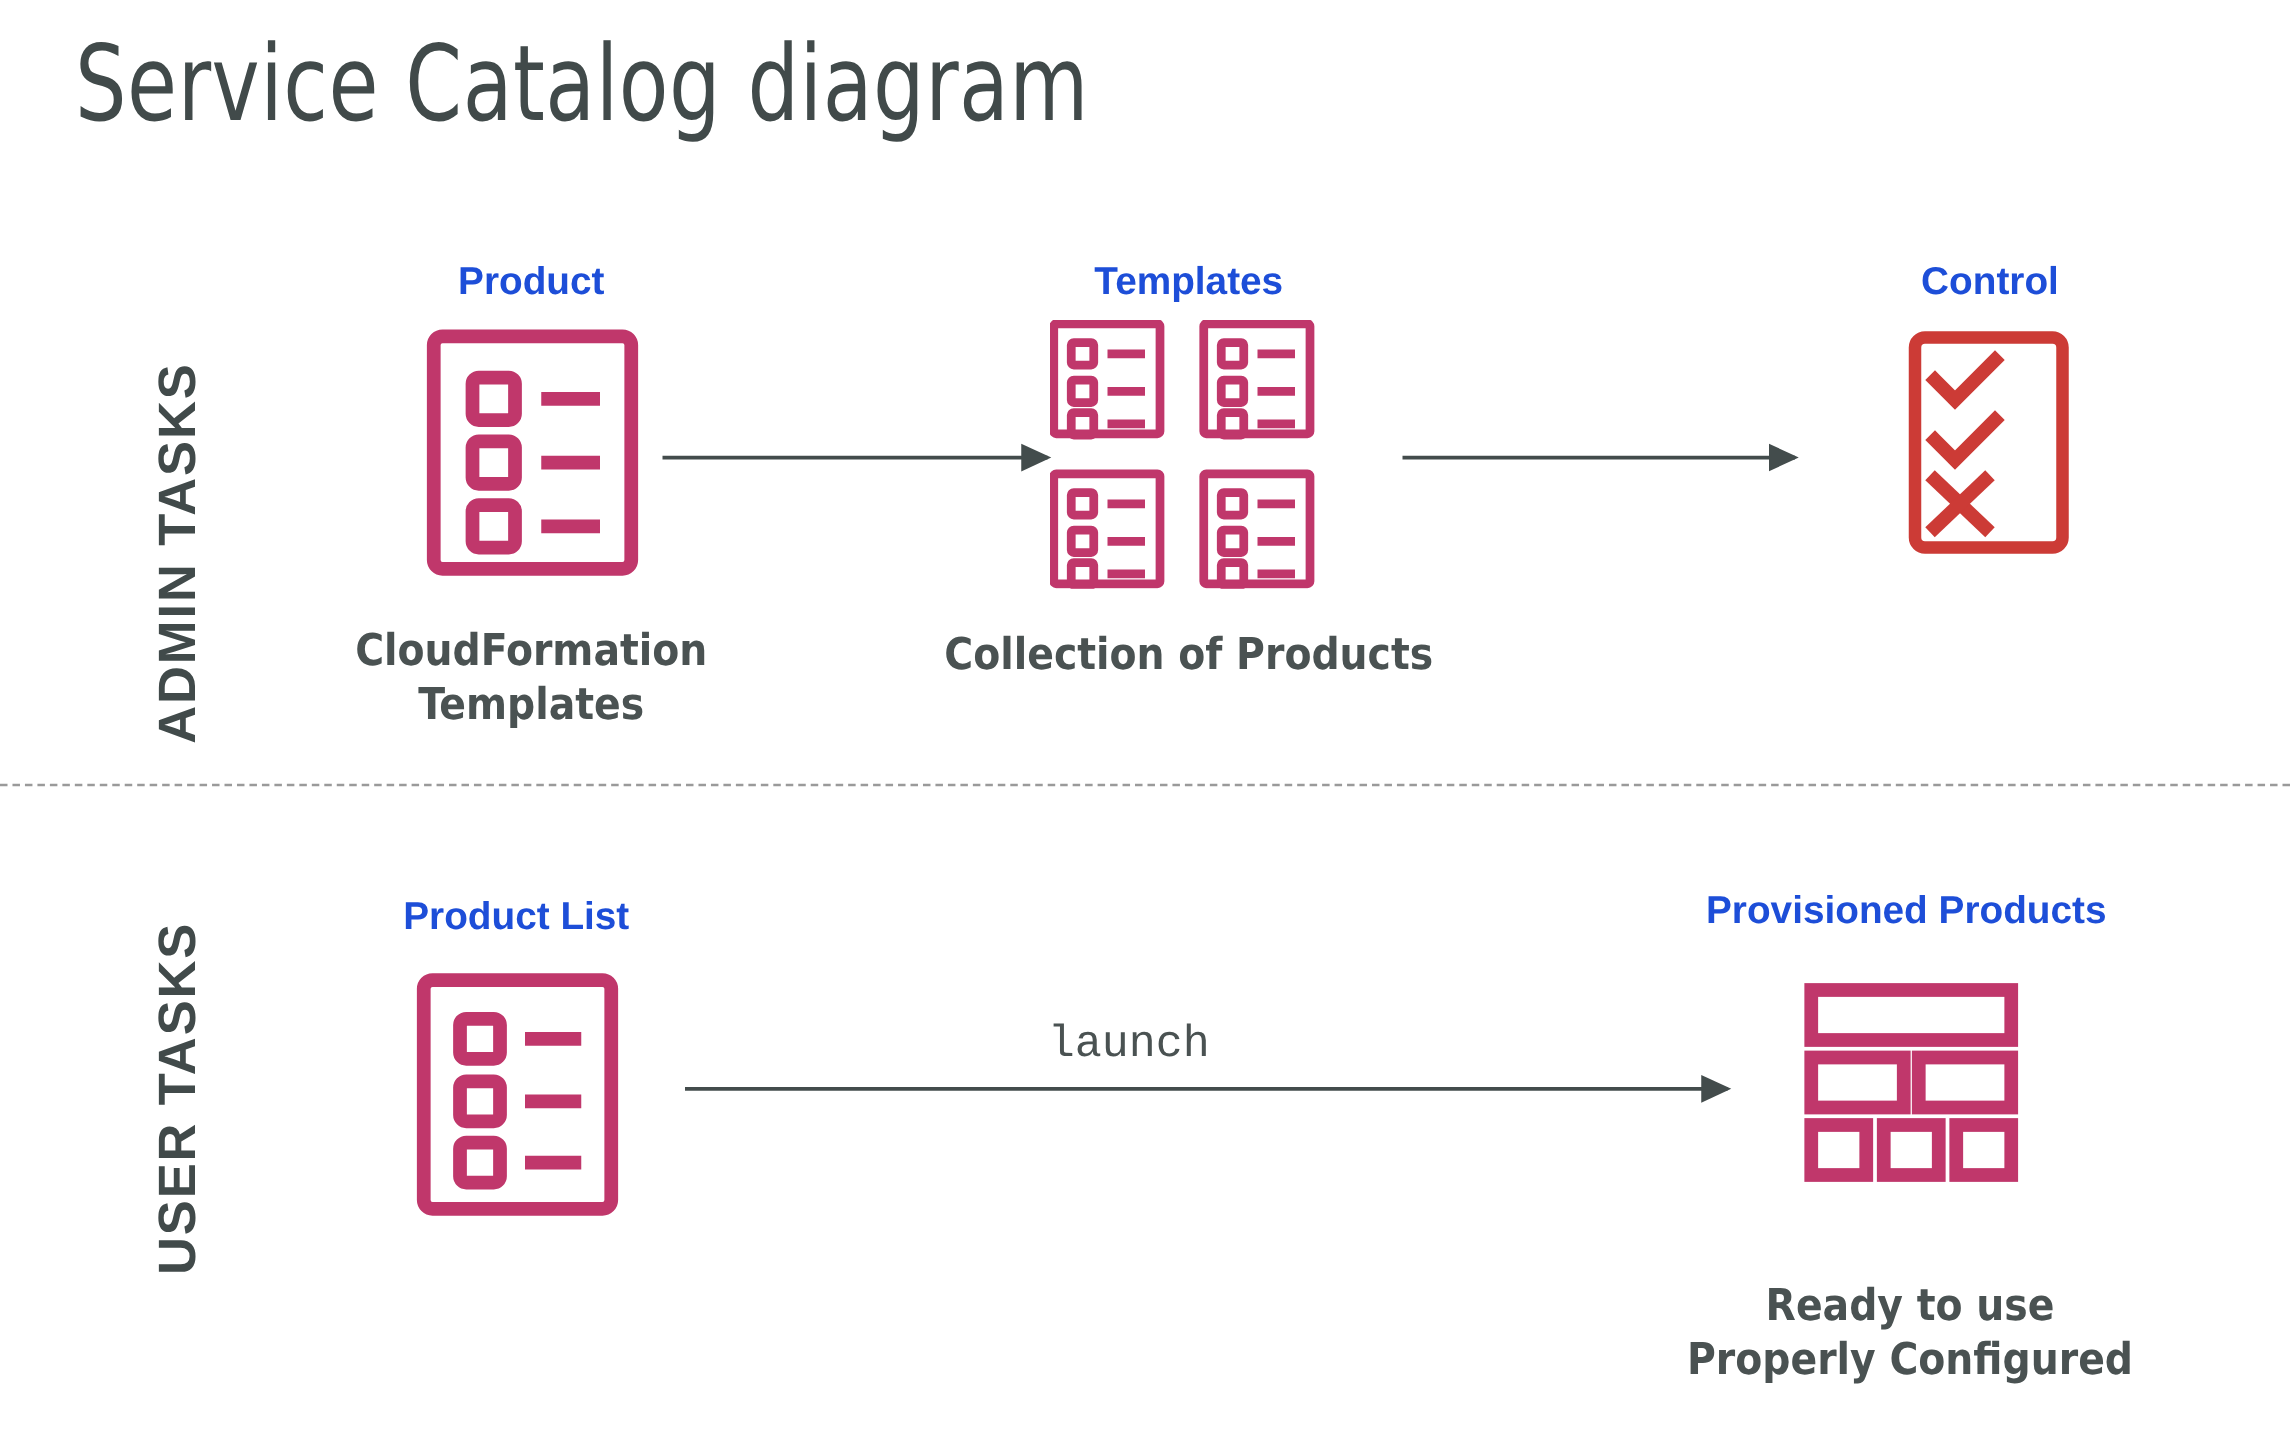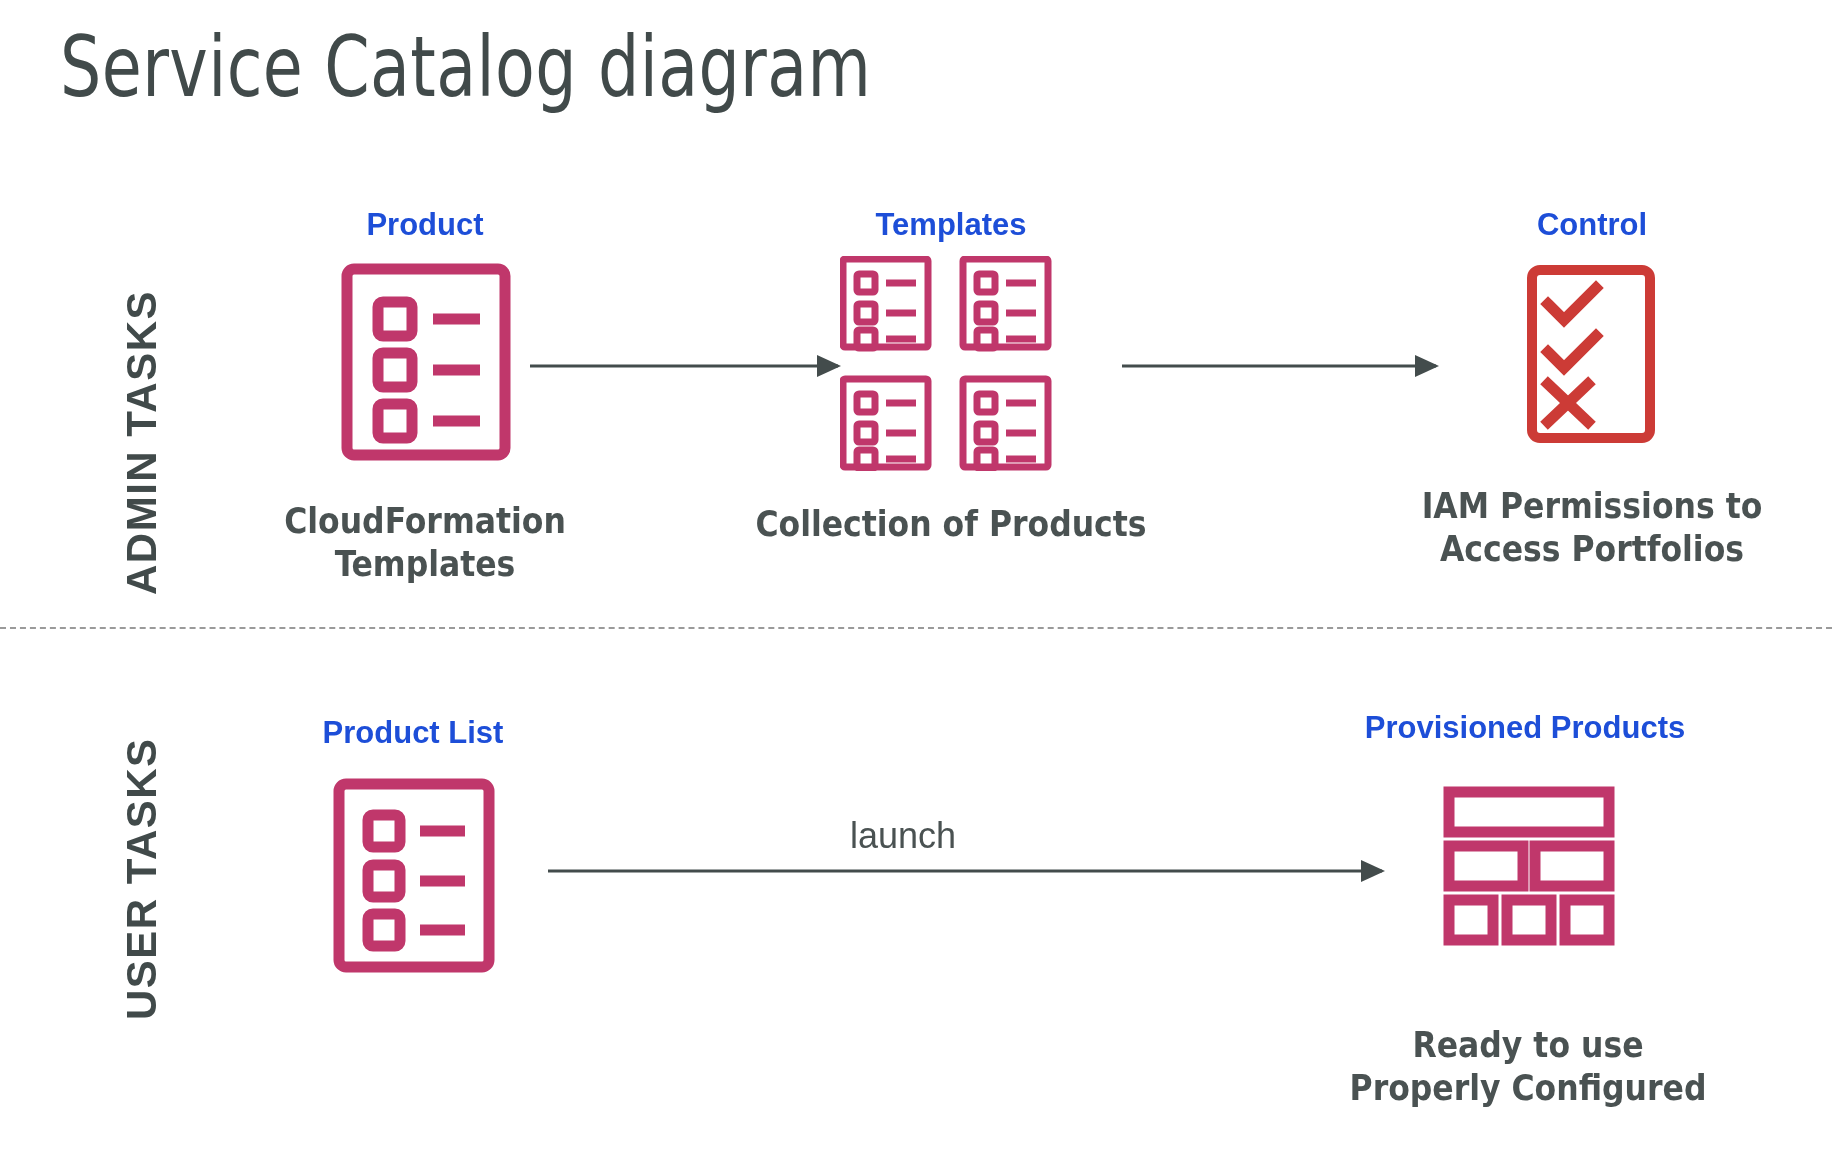--- a/index.html
+++ b/index.html
@@ -86,21 +86,21 @@
   }
 
   
   .arrow-label {
     position: absolute;
     color: #4a5252;
     font-size: 36px;
     font-weight: 400;
     white-space: nowrap;
     transform: translateX(-50%);
-    font-family: Liberation Sans, sans-serif;
+    font-family: Liberation Mono, monospace;
     font-stretch: condensed;
   }
 
   
   .svg-layer {
     position: absolute;
     left: 0;
     top: 0;
     width: 1832px;
     height: 1150px;
@@ -206,24 +206,20 @@
 
   <div class="caption" style="left:425px; top:500px;">
     <div>CloudFormation</div>
     <div>Templates</div>
   </div>
 
   <div class="caption" style="left:951px; top:503px;">
     <div>Collection of Products</div>
   </div>
 
-  <div class="caption" style="left:1592px; top:485px;">
-    <div>IAM Permissions to</div>
-    <div>Access Portfolios</div>
-  </div>
 
   <div class="node-heading" style="left:413px; top:715px;">Product List</div>
   <div class="node-heading" style="left:1525px; top:710px;">Provisioned Products</div>
 
   <div class="svg-node" style="left:332px; top:777px;">
     <svg width="164" height="197" viewBox="0 0 164 197" xmlns="http://www.w3.org/2000/svg">
       <rect x="7" y="7" width="150" height="183" rx="7" ry="7" fill="none" stroke="#C0376B" stroke-width="11"></rect>
       <rect x="36" y="38" width="32" height="32" rx="5" ry="5" fill="none" stroke="#C0376B" stroke-width="11"></rect>
       <line x1="88" y1="54" x2="133" y2="54" stroke="#C0376B" stroke-width="11"></line>
       <rect x="36" y="88" width="32" height="32" rx="5" ry="5" fill="none" stroke="#C0376B" stroke-width="11"></rect>

